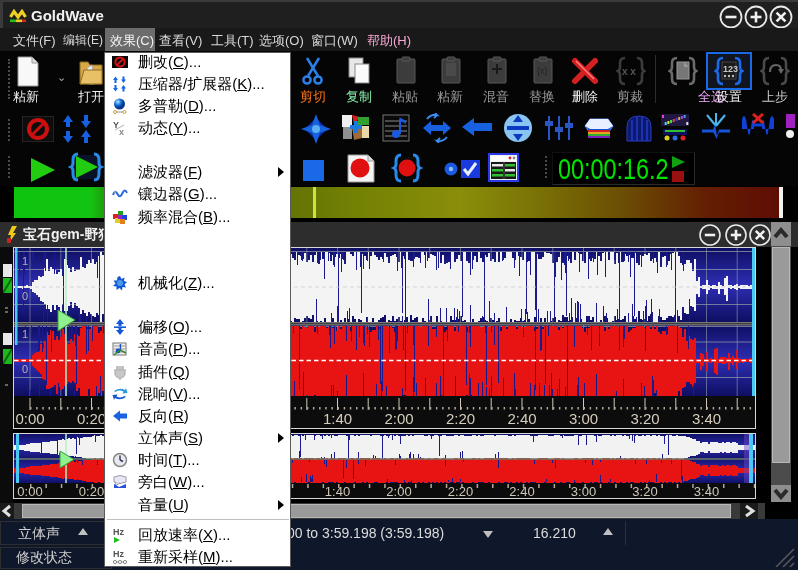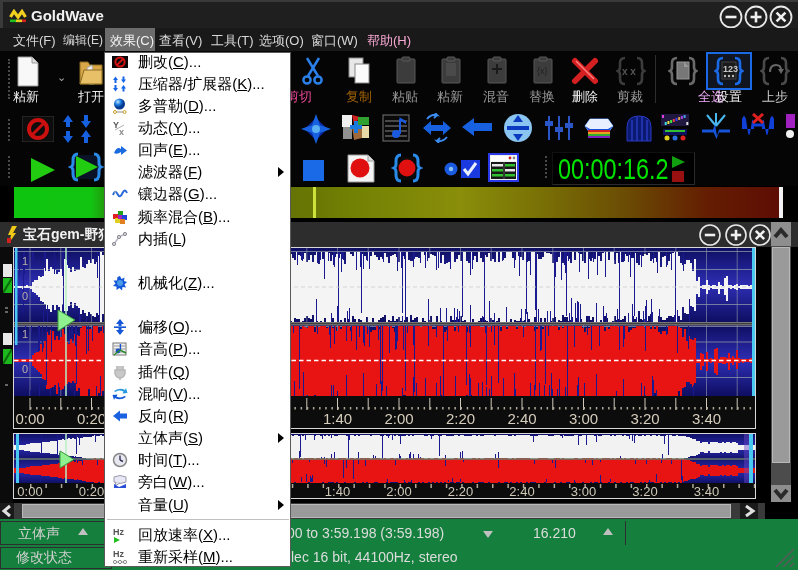--- a/index.html
+++ b/index.html
@@ -60,26 +60,26 @@
         </svg></div>
       <div class="lbl" style="left:69px;top:37px;width:44px;color:#f0f0f0">打开</div>
       <div class="abs" style="left:301px;top:5px"><svg width="24" height="29" viewBox="0 0 24 29" style="">
           <g stroke="#2a7fe8" stroke-width="2.5" fill="none">
             <line x1="6" y1="2" x2="17" y2="20"></line>
             <line x1="18" y1="2" x2="7" y2="20"></line>
             <circle cx="6" cy="24" r="3.6"></circle>
             <circle cx="17" cy="24" r="3.6"></circle>
           </g>
         </svg></div>
-      <div class="lbl" style="left:277px;top:37px;width:44px;color:#ec4899">剪切</div>
+      <div class="lbl" style="left:291px;top:37px;width:44px;color:#f97316">剪切</div>
       <div class="abs" style="left:347px;top:5px"><svg width="24" height="28" viewBox="0 0 24 28" style="">
           <rect x="2" y="2" width="14" height="19" fill="#e8e8e8" stroke="#888"></rect>
           <rect x="8" y="8" width="14" height="19" fill="#fbfbfb" stroke="#888"></rect>
         </svg></div>
-      <div class="lbl" style="left:337px;top:37px;width:44px;color:#a16207">复制</div>
+      <div class="lbl" style="left:337px;top:37px;width:44px;color:#86efac">复制</div>
       <div class="abs" style="left:393px;top:5px"><svg width="26" height="28" viewBox="0 0 26 28" style="">
           <rect x="4" y="3" width="18" height="24" rx="1" fill="#3c3c3c" stroke="#585858"></rect>
           <rect x="9" y="1" width="8" height="4" rx="1" fill="#3c3c3c" stroke="#585858"></rect>
         </svg></div>
       <div class="lbl" style="left:383px;top:37px;width:44px;color:#9a9a9a">粘贴</div>
       <div class="abs" style="left:438px;top:5px"><svg width="26" height="28" viewBox="0 0 26 28" style="">
           <rect x="4" y="3" width="18" height="24" rx="1" fill="#3c3c3c" stroke="#585858"></rect>
           <rect x="9" y="1" width="8" height="4" rx="1" fill="#3c3c3c" stroke="#585858"></rect>
           <rect x="8" y="7" width="10" height="13" fill="#4a4a4a"></rect>
         </svg></div>
@@ -1063,32 +1063,31 @@
 <div class="abs" style="left:0;top:503px;width:765px;height:16px;background:#3a3a3a">
  <div class="abs" style="left:0;top:0;width:14px;height:16px;background:#1a1a1a"><svg width="14" height="16" viewBox="0 0 14 16" style="">
           <path d="M10 3 L4 8 L10 13" fill="none" stroke="#e0e0e0" stroke-width="3"></path>
         </svg></div>
  <div class="abs" style="left:22px;top:1px;width:709px;height:14px;background:#9a9a9a;border:1px solid #b8b8b8"></div>
  <div class="abs" style="left:740px;top:0;width:18px;height:16px;background:#1a1a1a"><svg width="18" height="16" viewBox="0 0 18 16" style="">
           <path d="M6 3 L13 8 L6 13" fill="none" stroke="#e0e0e0" stroke-width="3"></path>
         </svg></div>
 </div>
 
-<div class="abs" style="left:0;top:519px;width:798px;height:51px;background:#15803d">
+<div class="abs" style="left:0;top:519px;width:798px;height:51px;background:#0f172a">
  <div class="abs" style="left:0;top:2px;width:112px;height:24px;border:1px solid #2e2e2e"></div>
  <div class="abs" style="left:18px;top:6px;font-size:14px;color:#d0d0d0">立体声</div>
  <div class="abs" style="left:78px;top:9px;width:0;height:0;border-left:5px solid transparent;border-right:5px solid transparent;border-bottom:7px solid #c0c0c0"></div>
  <div class="abs" style="left:0px;top:28px;width:112px;height:22px;border:1px solid #2e2e2e"></div>
  <div class="abs" style="left:16px;top:30px;font-size:14px;color:#d0d0d0">修改状态</div>
  <div class="abs" style="left:248px;top:6px;font-size:14px;color:#dcdcdc">0:00.000 to 3:59.198 (3:59.198)</div>
  <div class="abs" style="left:483px;top:12px;width:0;height:0;border-left:5px solid transparent;border-right:5px solid transparent;border-top:7px solid #c0c0c0"></div>
  <div class="abs" style="left:533px;top:6px;font-size:14px;color:#dcdcdc">16.210</div>
  <div class="abs" style="left:603px;top:9px;width:0;height:0;border-left:5px solid transparent;border-right:5px solid transparent;border-bottom:7px solid #c0c0c0"></div>
  <div class="abs" style="left:625px;top:2px;width:1px;height:24px;background:#2e2e2e"></div>
- <div class="abs" style="left:291px;top:30px;font-size:14px;color:#dcdcdc">lec 16 bit, 44100Hz, stereo</div>
  <svg width="22" height="20" viewBox="0 0 22 20" style="position:absolute;left:774px;top:28px">
         <g stroke="#5a5a5a" stroke-width="1.5">
           <line x1="20" y1="2" x2="2" y2="20"></line>
           <line x1="20" y1="9" x2="9" y2="20"></line>
           <line x1="20" y1="16" x2="16" y2="20"></line>
         </g>
       </svg>
 </div>
 <div class="abs" style="left:104px;top:52px;width:187px;height:515px;background:#fff;border:1px solid #5a5a5a;z-index:50">
       <div class="mi" style="top:-2.5px">
@@ -1127,26 +1126,20 @@
         <span class="tx">多普勒(<u>D</u>)...</span>
       </div>
       <div class="mi" style="top:63.9px">
         <svg width="16" height="16" viewBox="0 0 16 16" style="">
           <text x="1" y="8" font-size="9" font-weight="bold" fill="#555">Y</text>
           <text x="7" y="15" font-size="9" font-weight="bold" fill="#888">x</text>
           <line x1="3" y1="10" x2="12" y2="5" stroke="#b0b0b0"></line>
         </svg>
         <span class="tx">动态(<u>Y</u>)...</span>
       </div>
-      <div class="mi" style="top:86.1px">
-        <svg width="16" height="16" viewBox="0 0 16 16" style="">
-          <path d="M2 11 Q5 4 9 7 L9 4 L15 8.5 L9 13 L9 10 Q5 13 2 11Z" fill="#1a6ae0"></path>
-        </svg>
-        <span class="tx">回声(<u>E</u>)...</span>
-      </div>
       <div class="mi" style="top:108.2px">
         <span class="tx">滤波器(<u>F</u>)</span>
         <div class="sub"></div>
       </div>
       <div class="mi" style="top:130.4px">
         <svg width="16" height="16" viewBox="0 0 16 16" style="">
           <path d="M1 9 Q3 3 5.5 8 Q8 13 10.5 7 Q13 2 15 7" fill="none" stroke="#2a6ad8" stroke-width="2"></path>
           <circle cx="3" cy="6" r="1" fill="#9ab"></circle>
         </svg>
         <span class="tx">镶边器(<u>G</u>)...</span>
@@ -1154,29 +1147,20 @@
       <div class="mi" style="top:152.5px">
         <svg width="16" height="16" viewBox="0 0 16 16" style="">
           <rect x="1" y="5" width="5" height="5" fill="#e02020"></rect>
           <rect x="6" y="2" width="5" height="5" fill="#20a020"></rect>
           <rect x="10" y="6" width="5" height="5" fill="#2040e0"></rect>
           <rect x="3" y="9" width="5" height="5" fill="#e0d020"></rect>
           <rect x="8" y="10" width="5" height="5" fill="#e08020"></rect>
           <rect x="6" y="6" width="4" height="4" fill="#a020c0"></rect>
         </svg>
         <span class="tx">频率混合(<u>B</u>)...</span>
-      </div>
-      <div class="mi" style="top:174.7px">
-        <svg width="16" height="16" viewBox="0 0 16 16" style="">
-          <path d="M2 13 L7 6 L13 3" fill="none" stroke="#b8b8c8" stroke-width="1.5"></path>
-          <circle cx="2" cy="13" r="1.6" fill="#d8d8e8" stroke="#888"></circle>
-          <circle cx="7" cy="6" r="1.6" fill="#d8d8e8" stroke="#888"></circle>
-          <circle cx="13" cy="3" r="1.6" fill="#d8d8e8" stroke="#888"></circle>
-        </svg>
-        <span class="tx">内插(<u>L</u>)</span>
       </div>
       <div class="mi" style="top:219.0px">
         <svg width="16" height="16" viewBox="0 0 16 16" style="">
           <path d="M8 1 L9.5 4 L12.5 2.5 L12 6 L15 7 L12.5 9.5 L14 12.5 L10.5 12 L10 15.5 L7.5 13 L4.5 15 L4.5 11.5 L1 11 L3.5 8.5 L1.5 5.5 L5 5.5 L5.5 2Z" fill="#1456d8"></path>
           <circle cx="8" cy="8" r="3" fill="#4a9ae8"></circle>
         </svg>
         <span class="tx">机械化(<u>Z</u>)...</span>
       </div>
       <div class="mi" style="top:263.3px">
         <svg width="16" height="16" viewBox="0 0 16 16" style="">

